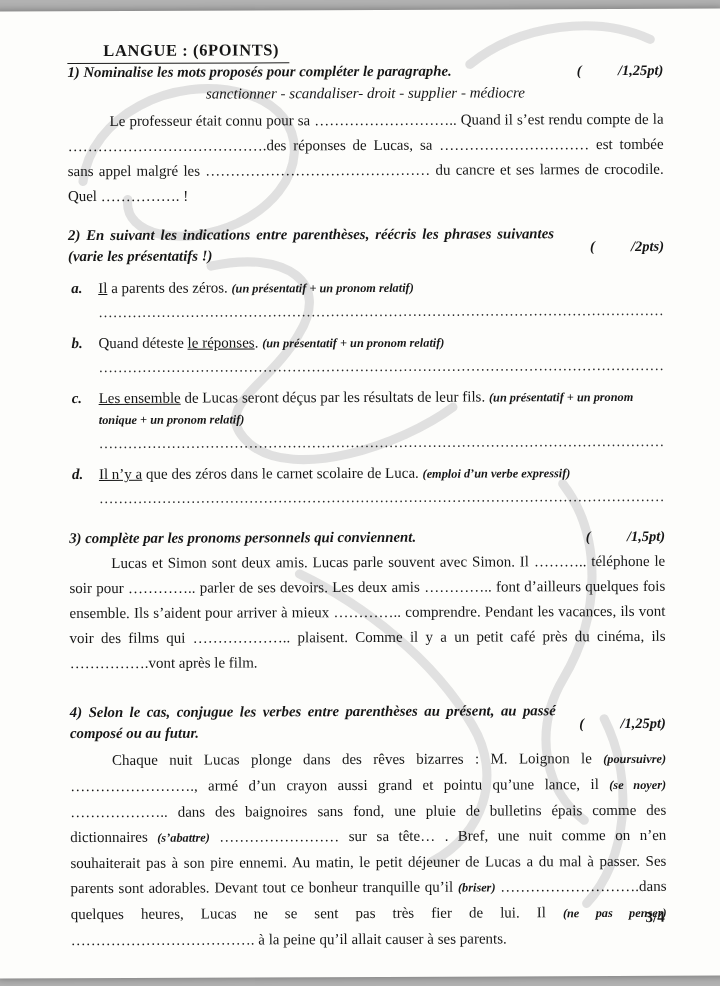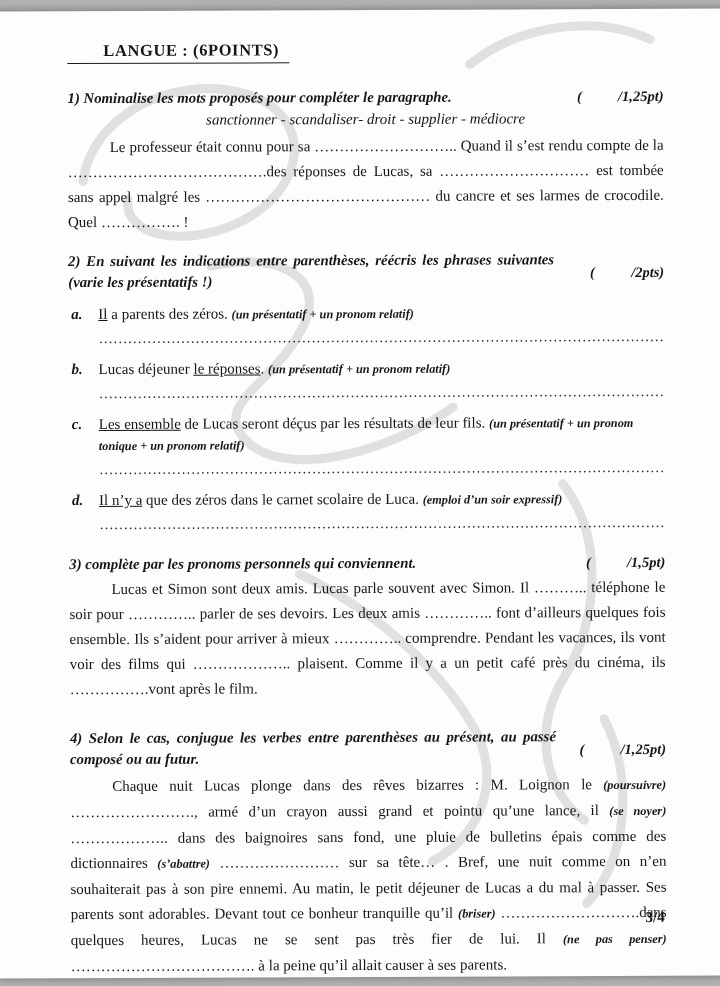--- a/index.html
+++ b/index.html
@@ -4,21 +4,21 @@
 <style>
   html,body{margin:0;padding:0;background:#9a9a9a;}
   .photo{position:relative;width:720px;height:986px;background:#b2b2b2;overflow:hidden;
          font-family:"Liberation Serif", serif;color:#161616;}
   .page{position:absolute;left:-5px;right:-5px;top:10px;bottom:9px;background:#fdfdfb;
         transform:rotate(-0.22deg);box-shadow:0 0 8px rgba(0,0,0,.4);overflow:hidden;}
   .watermark{position:absolute;inset:0;z-index:1;pointer-events:none;}
   .content{position:absolute;inset:0;z-index:2;padding:30px 60px 0 74px;}
 
   .doc-title{display:inline-block;font-weight:bold;font-size:16.5px;letter-spacing:.6px;
-             border-bottom:1.6px solid #1c1c1c;padding:0 10px 2px 36px;margin-bottom:26px;}
+             border-bottom:1.6px solid #1c1c1c;padding:0 10px 2px 36px;}
 
   .ex-head-row{display:flex;justify-content:space-between;align-items:baseline;
                font-weight:bold;font-style:italic;font-size:14.8px;}
   .ex-head-wrap{position:relative;font-weight:bold;font-style:italic;font-size:14.8px;
                 line-height:21px;text-align:justify;padding-right:110px;}
   .points{white-space:pre;font-weight:bold;font-size:14.5px;}
   .ex-head-wrap .points{position:absolute;right:0;bottom:8px;}
 
   .word-bank{text-align:center;font-style:italic;font-size:15px;margin:5px 0 6px;}
 
@@ -82,33 +82,33 @@
         <div class="items">
 
           <div class="item">
             <span class="item-label">a.</span>
             <div><span class="seg-u">Il</span><span class="seg-n">  a parents des zéros. </span><span class="seg-note">(un présentatif + un pronom relatif)</span></div>
             <div class="answer-line">………………………………………………………………………………………………………………………………………………………………</div>
           </div>
 
           <div class="item">
             <span class="item-label">b.</span>
-            <div><span class="seg-n">Lucas déjeuner </span><span class="seg-u">le réponses</span><span class="seg-n">. </span><span class="seg-note">(un présentatif + un pronom relatif)</span></div>
+            <div><span class="seg-n">Quand déteste </span><span class="seg-u">le réponses</span><span class="seg-n">. </span><span class="seg-note">(un présentatif + un pronom relatif)</span></div>
             <div class="answer-line">………………………………………………………………………………………………………………………………………………………………</div>
           </div>
 
           <div class="item">
             <span class="item-label">c.</span>
             <div><span class="seg-u">Les ensemble</span><span class="seg-n"> de Lucas seront déçus par les résultats de leur fils. </span><span class="seg-note">(un présentatif + un pronom tonique + un pronom relatif)</span></div>
             <div class="answer-line">………………………………………………………………………………………………………………………………………………………………</div>
           </div>
 
           <div class="item">
             <span class="item-label">d.</span>
-            <div><span class="seg-u">Il n’y a</span><span class="seg-n"> que des zéros dans le carnet scolaire de Luca. </span><span class="seg-note">(emploi d’un soir expressif)</span></div>
+            <div><span class="seg-u">Il n’y a</span><span class="seg-n"> que des zéros dans le carnet scolaire de Luca. </span><span class="seg-note">(emploi d’un verbe expressif)</span></div>
             <div class="answer-line">………………………………………………………………………………………………………………………………………………………………</div>
           </div>
 
         </div>
       </div>
 
       
       <div class="sec-3">
         <div class="ex-head-row">
           <span>3) complète par les pronoms personnels qui conviennent.</span>

